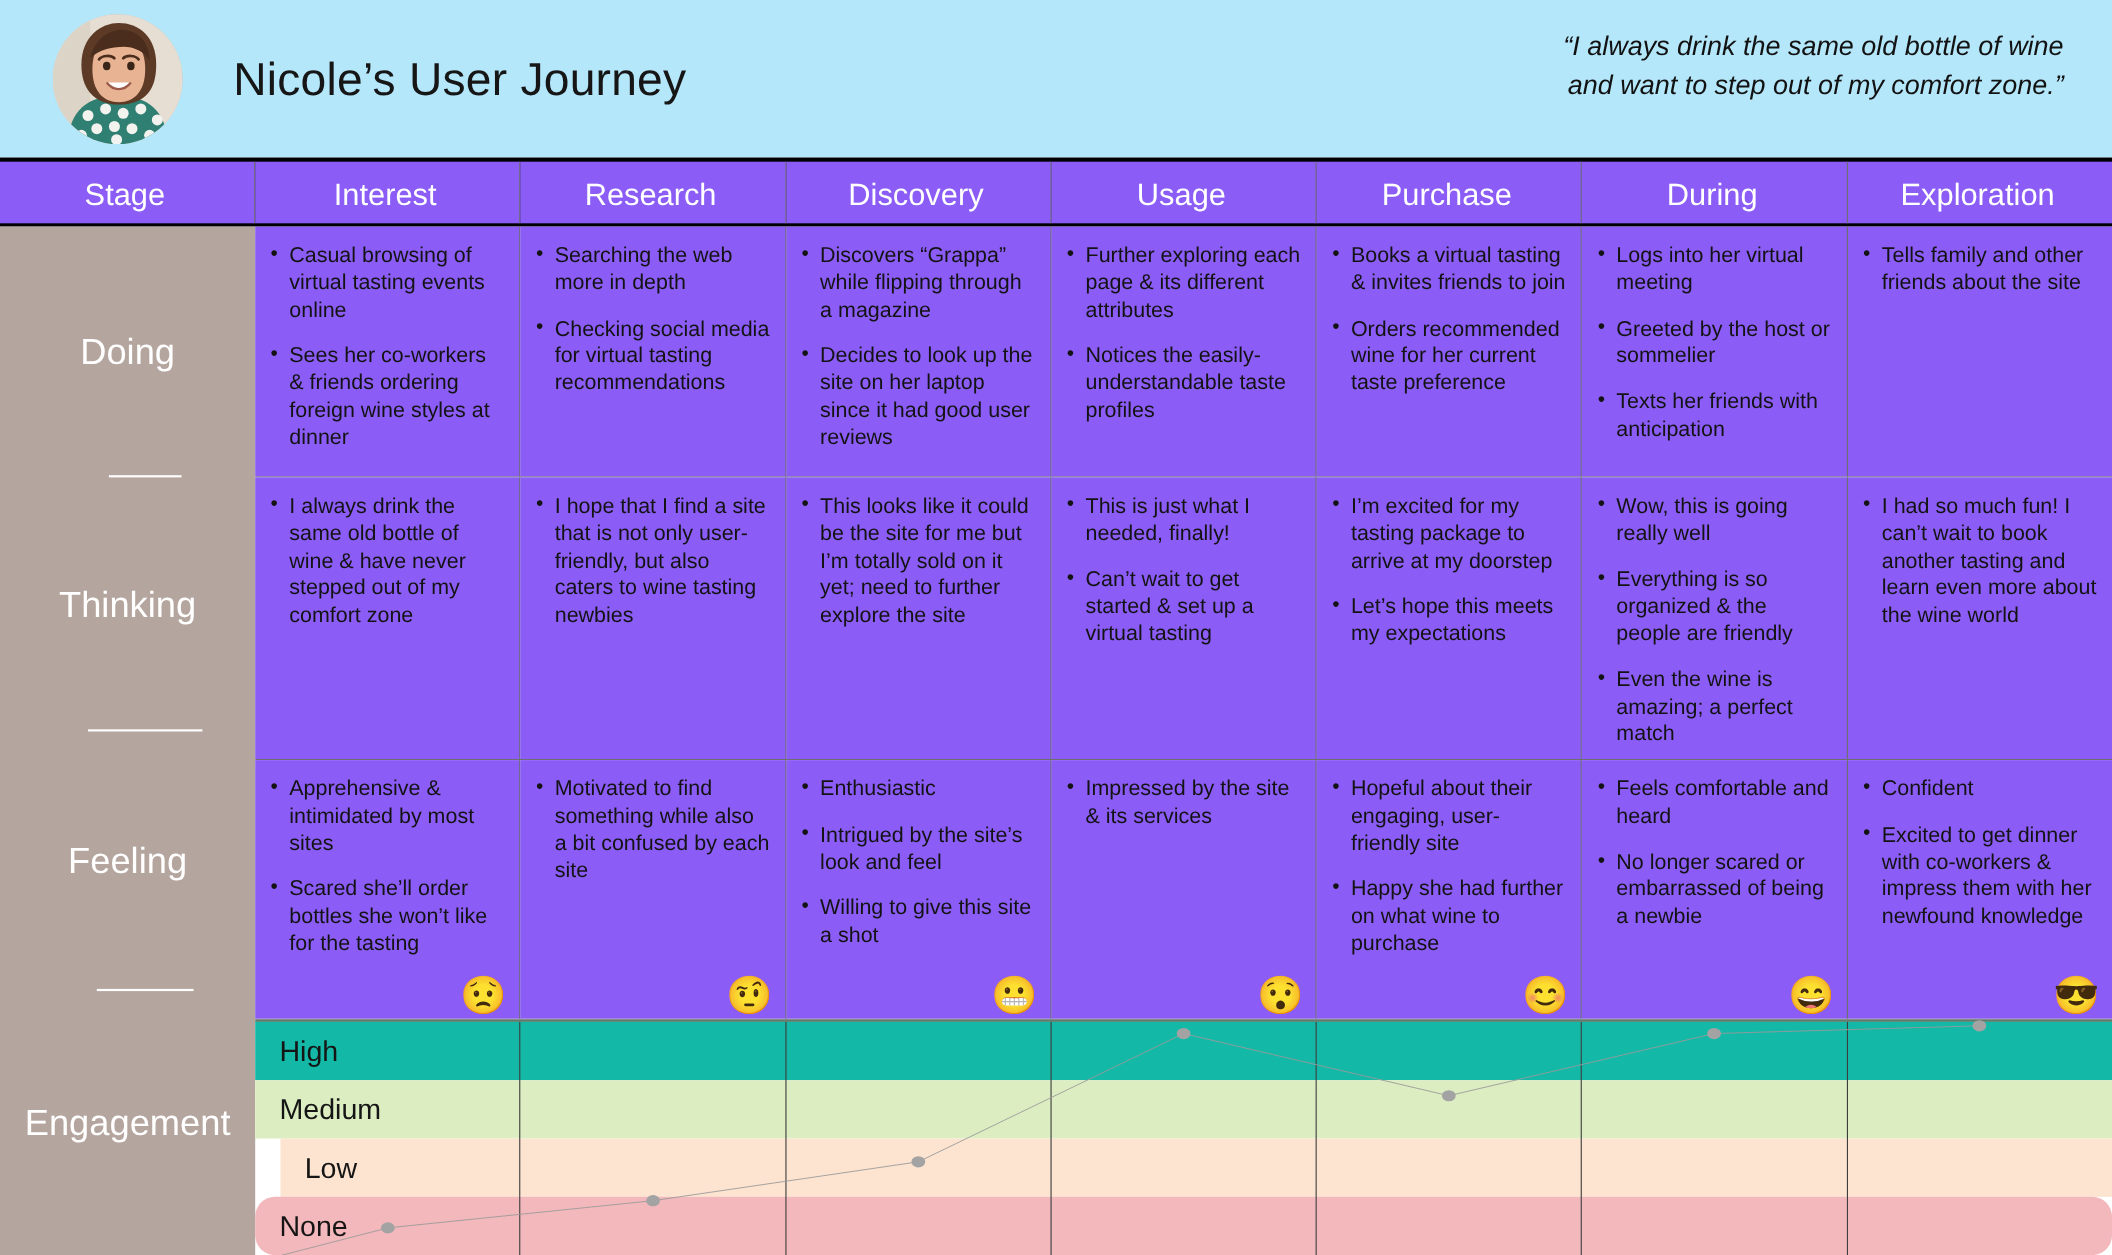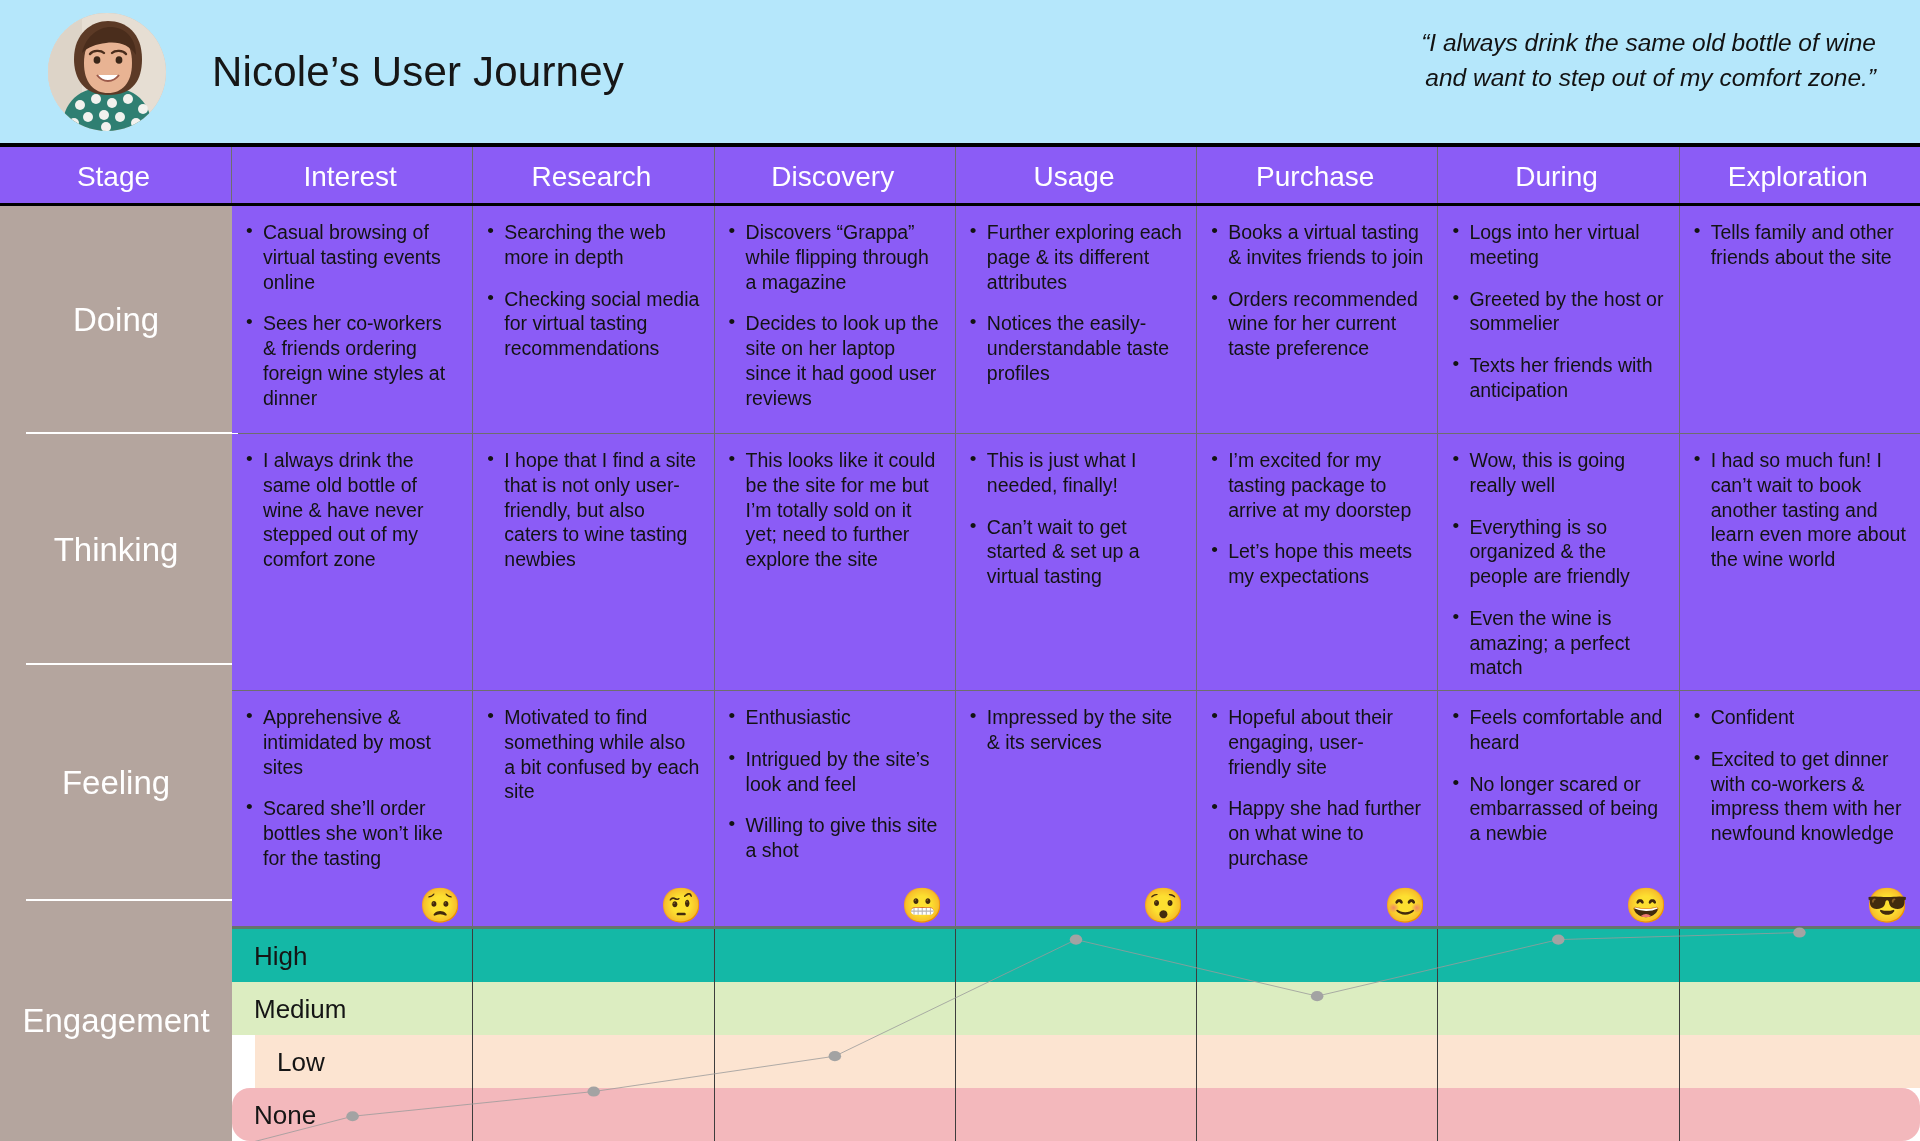--- a/index.html
+++ b/index.html
@@ -84,20 +84,21 @@
   }
 
   
   .rail {
     width: 232px;
     flex: 0 0 232px;
     background: #b4a59e;
     display: flex;
     flex-direction: column;
     position: relative;
+    align-items: center;
   }
   .rail-cell {
     display: flex;
     align-items: center;
     justify-content: center;
     color: #ffffff;
     font-size: 33px;
     position: relative;
   }
   .rail-cell.doing    { flex: 0 0 228px; }

